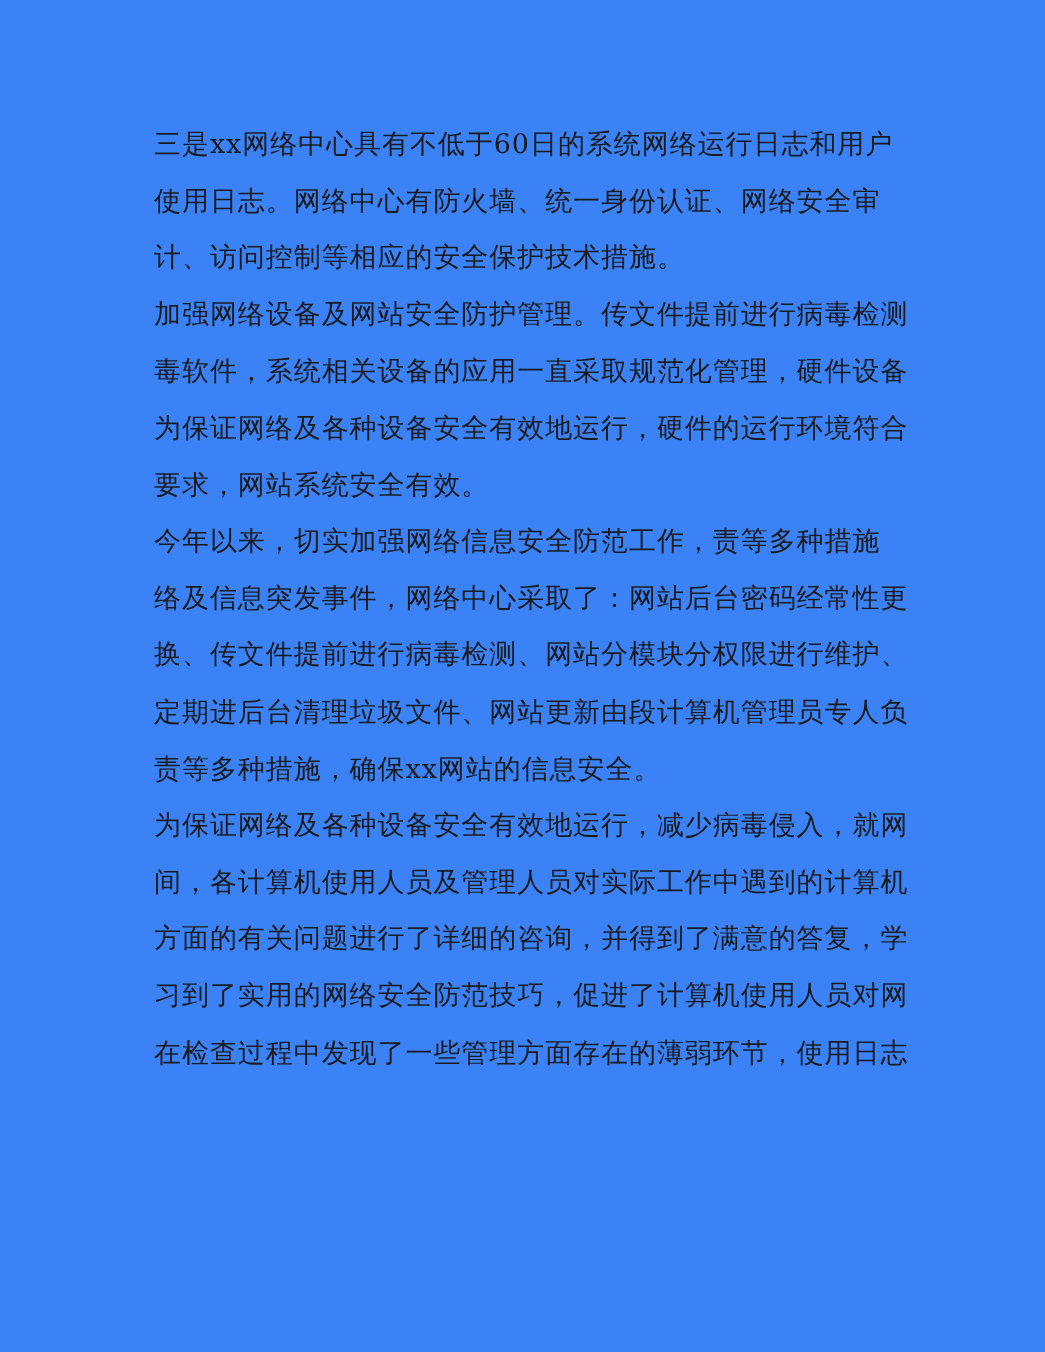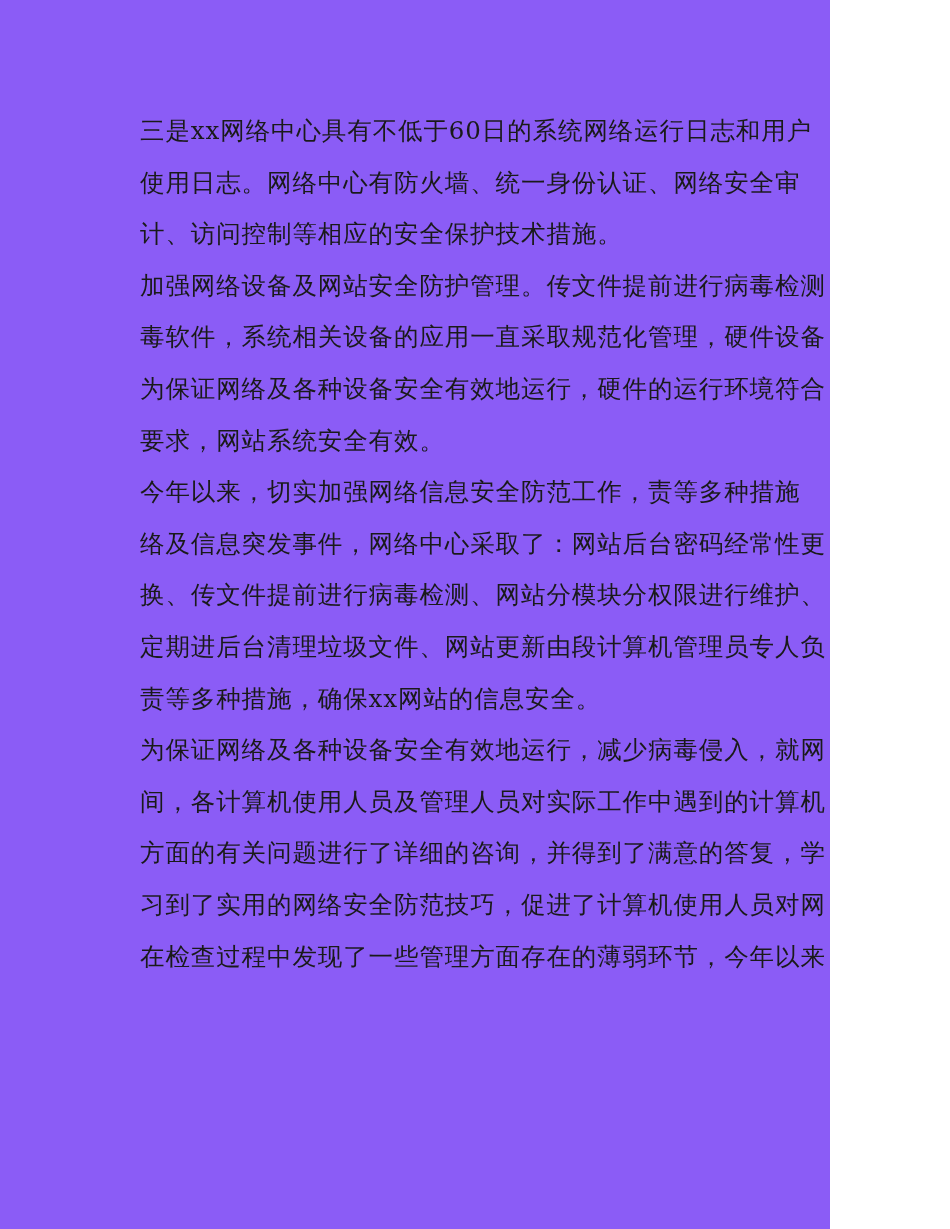--- a/index.html
+++ b/index.html
@@ -11,22 +11,22 @@
     width: 950px;
     height: 1229px;
     position: relative;
     overflow: hidden;
     font-family: "DejaVu Serif", "Liberation Serif", serif;
     color: #1a1a1a;
   }
   .page {
     position: absolute;
     left: 0; top: 0;
-    width: 830px; height: 1229px;
-    background: #8b5cf6;
+    width: 950px; height: 1229px;
+    background: #3b82f6;
   }
   .text-block {
     position: absolute;
     left: 140px;
     top: 111px;
     width: 680px;
   }
   .line {
     height: 51.6px;
     line-height: 40px;
@@ -63,17 +63,17 @@
     </div>
 
     <div>
       <div class="line">为保证网络及各种设备安全有效地运行，减少病毒侵入，就网</div>
       <div class="line">间，各计算机使用人员及管理人员对实际工作中遇到的计算机</div>
       <div class="line">方面的有关问题进行了详细的咨询，并得到了满意的答复，学</div>
       <div class="line">习到了实用的网络安全防范技巧，促进了计算机使用人员对网</div>
     </div>
 
     <div>
-      <div class="line">在检查过程中发现了一些管理方面存在的薄弱环节，今年以来</div>
+      <div class="line">在检查过程中发现了一些管理方面存在的薄弱环节，使用日志</div>
     </div>
 
   </div>
 </div>
 
 </body></html>

